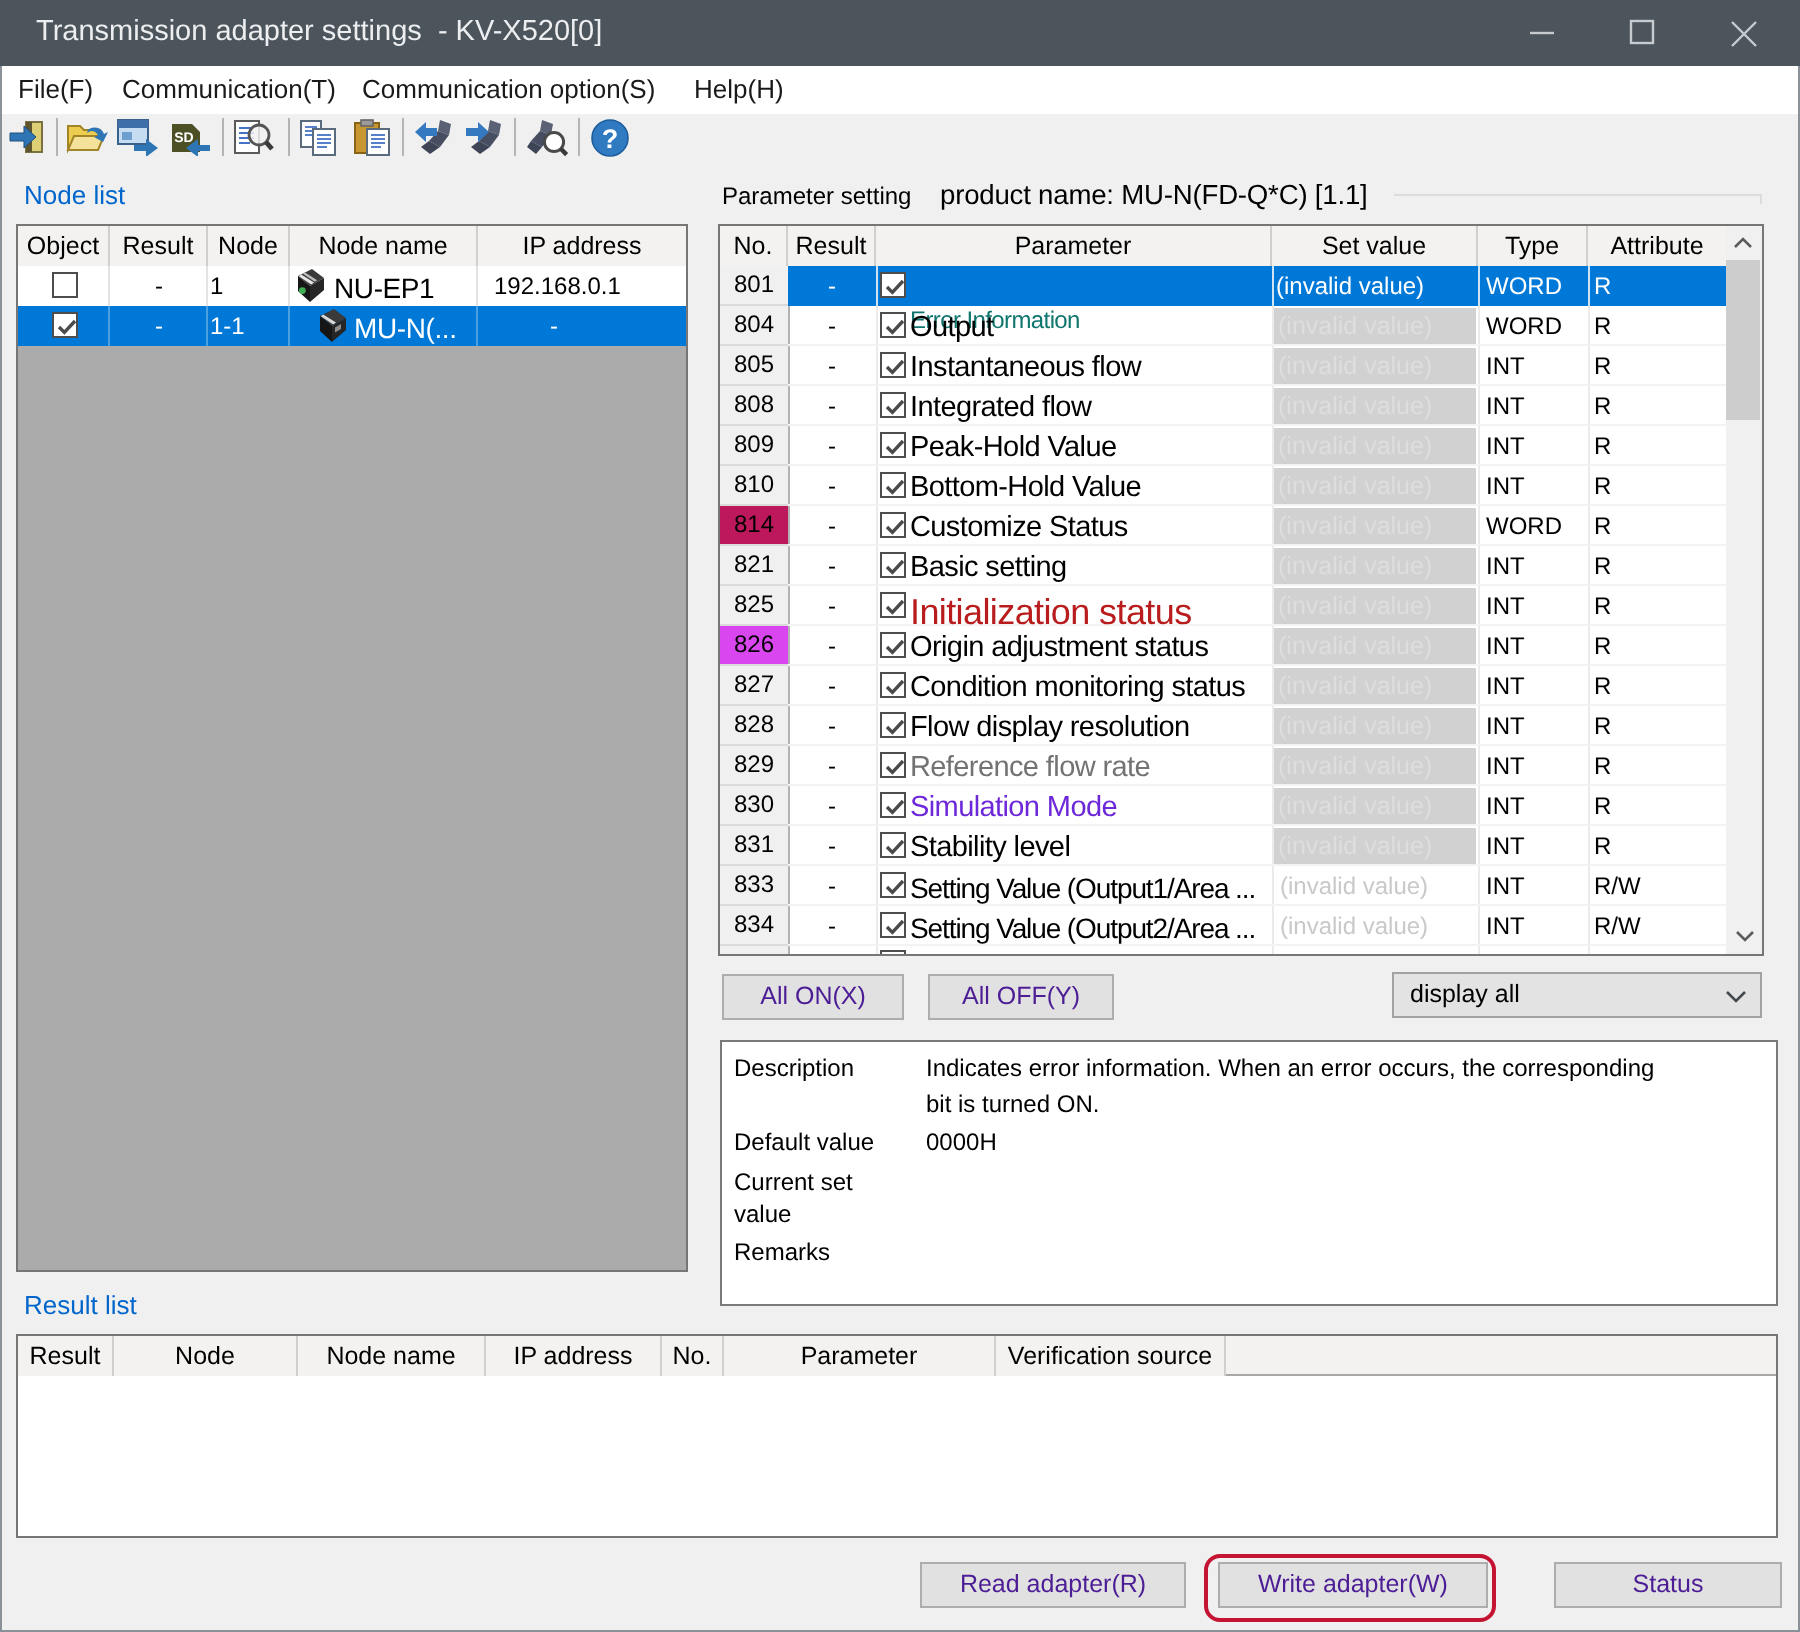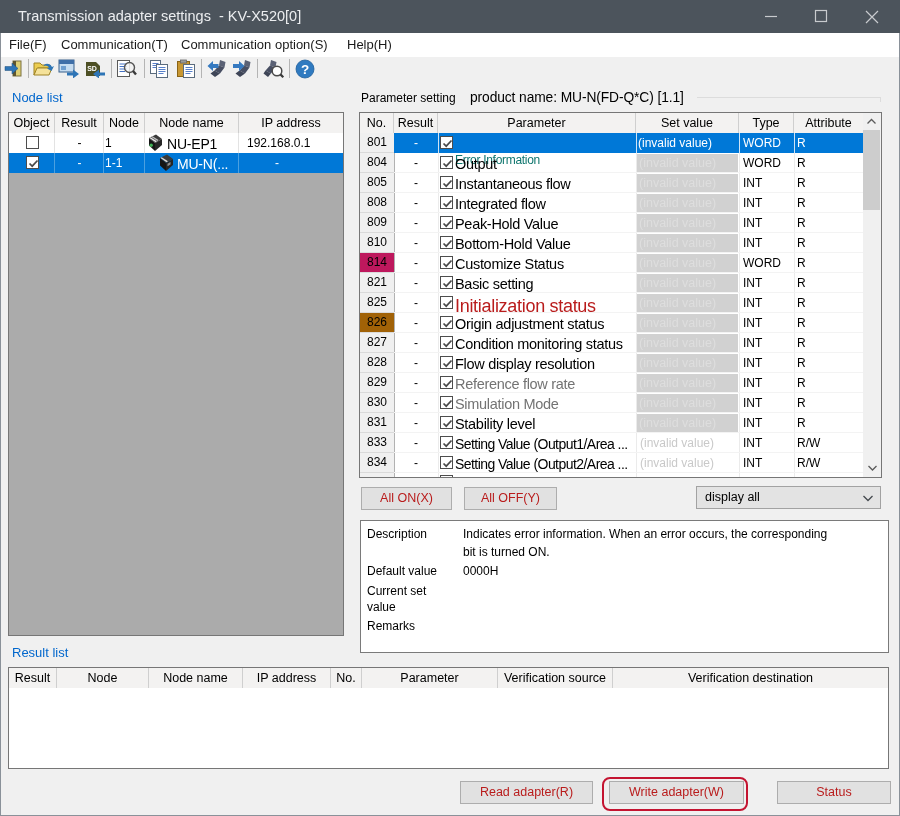--- a/index.html
+++ b/index.html
@@ -19,21 +19,21 @@
 .lbl-k { position:absolute; font-size:12.5px; color:#000; }
 
 #nodelist { left:8px; top:112px; width:336px; height:524px; border:1px solid #767676; background:#ababab; }
 
 .hcell { position:absolute; top:0; height:20px; background:#f3f2f1; border-right:1px solid #cfcfcf; text-align:center; line-height:20px; font-size:12.5px; }
 .hrow { position:absolute; left:0; top:0; height:20px; width:100%; background:#f3f2f1; border-bottom:1px solid #a8a8a8; }
 
 #paramtbl { left:359px; top:112px; width:523px; height:366px; border:1px solid #767676; background:#fff; }
 .cb { position:absolute; width:13px; height:13px; background:#fff; border:1px solid #4d4d4d; }
 .cb svg { position:absolute; left:0; top:0; }
-.btn { position:absolute; background:#e1e1e1; border:1px solid #adadad; text-align:center; font-size:12.5px; color:#b91c1c; }
+.btn { position:absolute; background:#e1e1e1; border:1px solid #adadad; text-align:center; font-size:12.5px; color:#4c1d95; }
 .grayval { position:absolute; left:277px; width:101px; height:18px; background:#d1d1d1; color:#dedede; font-size:12.5px; line-height:18px; padding-left:2px; top:1px; }
 </style>
 </head>
 <body>
 <div class="ab" id="titlebar"></div>
 <div class="tb" id="title">Transmission adapter settings&nbsp; - KV-X520[0]</div>
 <svg class="ab" style="left:759px;top:0;width:141px;height:33px" viewBox="0 0 141 33">
   <line x1="6" y1="16.5" x2="18" y2="16.5" stroke="#c8cbce" stroke-width="1.2"></line>
   <rect x="56.5" y="10.5" width="11" height="11" fill="none" stroke="#c8cbce" stroke-width="1.2"></rect>
   <path d="M107 11 L119 23 M119 11 L107 23" stroke="#c8cbce" stroke-width="1.2"></path>
@@ -330,21 +330,21 @@
           <svg width="13" height="13" viewBox="0 0 13 13">
             <path d="M2.5 6.5 L5.2 9.2 L10.5 3.5" fill="none" stroke="#4a4a4a" stroke-width="1.7"></path>
           </svg>
         </div>
 <div class="tb" style="left:95px;top:2.5px;color:#b91c1c;font-size:18px;letter-spacing:-0.3px">Initialization status</div>
 <div class="grayval">(invalid value)</div>
 <div class="tb" style="left:383px;top:3px;color:#000">INT</div>
 <div class="tb" style="left:437px;top:3px;color:#000">R</div>
 </div>
 <div class="ab" style="left:0;top:200px;width:521px;height:20px">
-<div class="ab" style="left:0;top:0;width:34px;height:20px;background:#a16207;border-bottom:1px solid #dadada;text-align:center;line-height:19px">826</div>
+<div class="ab" style="left:0;top:0;width:34px;height:20px;background:#d946ef;border-bottom:1px solid #dadada;text-align:center;line-height:19px">826</div>
 <div class="ab" style="left:34px;top:19px;width:469px;height:1px;background:#f3f3f3"></div>
 <div class="tb" style="left:34px;top:3px;width:44px;text-align:center;color:#000">-</div>
 <div class="cb" style="left:80px;top:3px">
           <svg width="13" height="13" viewBox="0 0 13 13">
             <path d="M2.5 6.5 L5.2 9.2 L10.5 3.5" fill="none" stroke="#4a4a4a" stroke-width="1.7"></path>
           </svg>
         </div>
 <div class="tb" style="left:95px;top:2.5px;color:#000;font-size:14.5px;letter-spacing:-0.3px">Origin adjustment status</div>
 <div class="grayval">(invalid value)</div>
 <div class="tb" style="left:383px;top:3px;color:#000">INT</div>
@@ -394,21 +394,21 @@
 </div>
 <div class="ab" style="left:0;top:280px;width:521px;height:20px">
 <div class="ab" style="left:0;top:0;width:34px;height:20px;background:#f0f0f0;border-bottom:1px solid #dadada;text-align:center;line-height:19px">830</div>
 <div class="ab" style="left:34px;top:19px;width:469px;height:1px;background:#f3f3f3"></div>
 <div class="tb" style="left:34px;top:3px;width:44px;text-align:center;color:#000">-</div>
 <div class="cb" style="left:80px;top:3px">
           <svg width="13" height="13" viewBox="0 0 13 13">
             <path d="M2.5 6.5 L5.2 9.2 L10.5 3.5" fill="none" stroke="#4a4a4a" stroke-width="1.7"></path>
           </svg>
         </div>
-<div class="tb" style="left:95px;top:2.5px;color:#737373;font-size:14.5px;letter-spacing:-0.3px">Simulation Mode</div>
+<div class="tb" style="left:95px;top:2.5px;color:#6d28d9;font-size:14.5px;letter-spacing:-0.3px">Simulation Mode</div>
 <div class="grayval">(invalid value)</div>
 <div class="tb" style="left:383px;top:3px;color:#000">INT</div>
 <div class="tb" style="left:437px;top:3px;color:#000">R</div>
 </div>
 <div class="ab" style="left:0;top:300px;width:521px;height:20px">
 <div class="ab" style="left:0;top:0;width:34px;height:20px;background:#f0f0f0;border-bottom:1px solid #dadada;text-align:center;line-height:19px">831</div>
 <div class="ab" style="left:34px;top:19px;width:469px;height:1px;background:#f3f3f3"></div>
 <div class="tb" style="left:34px;top:3px;width:44px;text-align:center;color:#000">-</div>
 <div class="cb" style="left:80px;top:3px">
           <svg width="13" height="13" viewBox="0 0 13 13">
@@ -487,21 +487,20 @@
 
 <div class="ab" id="resulttbl" style="left:8px;top:667px;width:881px;height:102px;background:#fff;border:1px solid #767676">
   <div class="hrow"></div>
   <div class="hcell" style="left:0;width:48px">Result</div>
   <div class="hcell" style="left:48px;width:92px">Node</div>
   <div class="hcell" style="left:140px;width:94px">Node name</div>
   <div class="hcell" style="left:234px;width:88px">IP address</div>
   <div class="hcell" style="left:322px;width:31px">No.</div>
   <div class="hcell" style="left:353px;width:136px">Parameter</div>
   <div class="hcell" style="left:489px;width:115px">Verification source</div>
-  <div class="hcell" style="left:604px;width:275px;border-right:none">Verification destination</div>
 </div>
 
 <div class="btn" style="left:460px;top:781px;width:133px;height:23px;line-height:21px">Read adapter(R)</div>
 <div class="btn" style="left:609px;top:781px;width:135px;height:23px;line-height:21px">Write adapter(W)</div>
 <div class="ab" style="left:602px;top:777px;width:146px;height:34px;border:2.8px solid #c41431;border-radius:8px"></div>
 <div class="btn" style="left:777px;top:781px;width:114px;height:23px;line-height:21px">Status</div>
 
 <div class="ab" id="frame"></div>
 
 </body></html>

